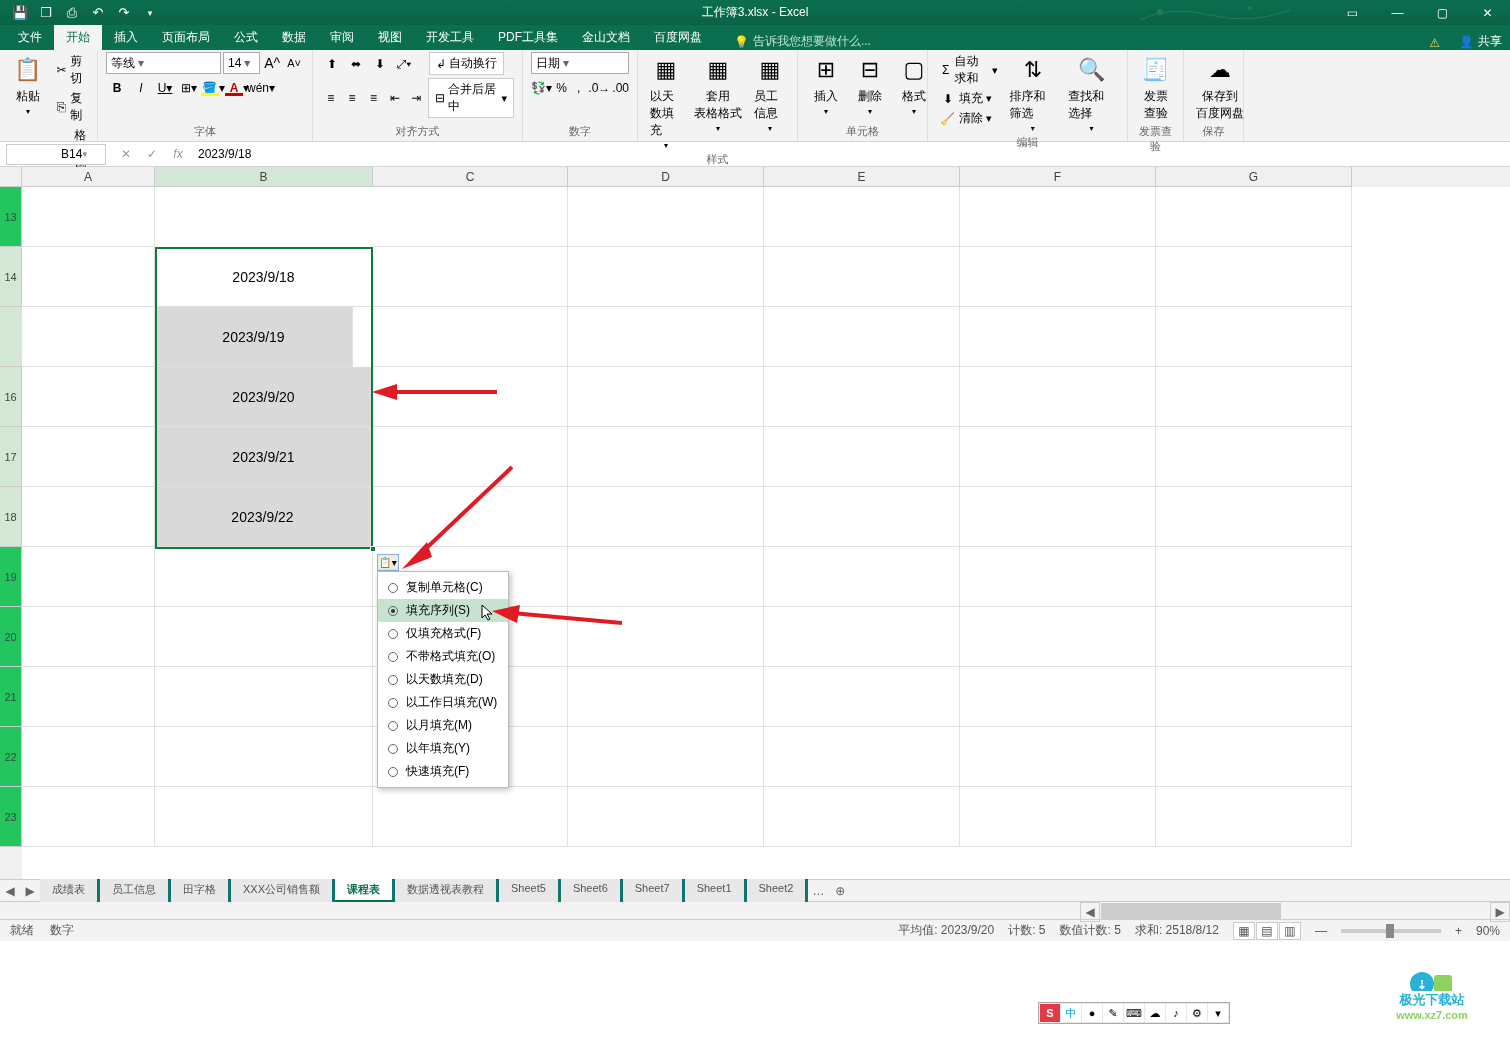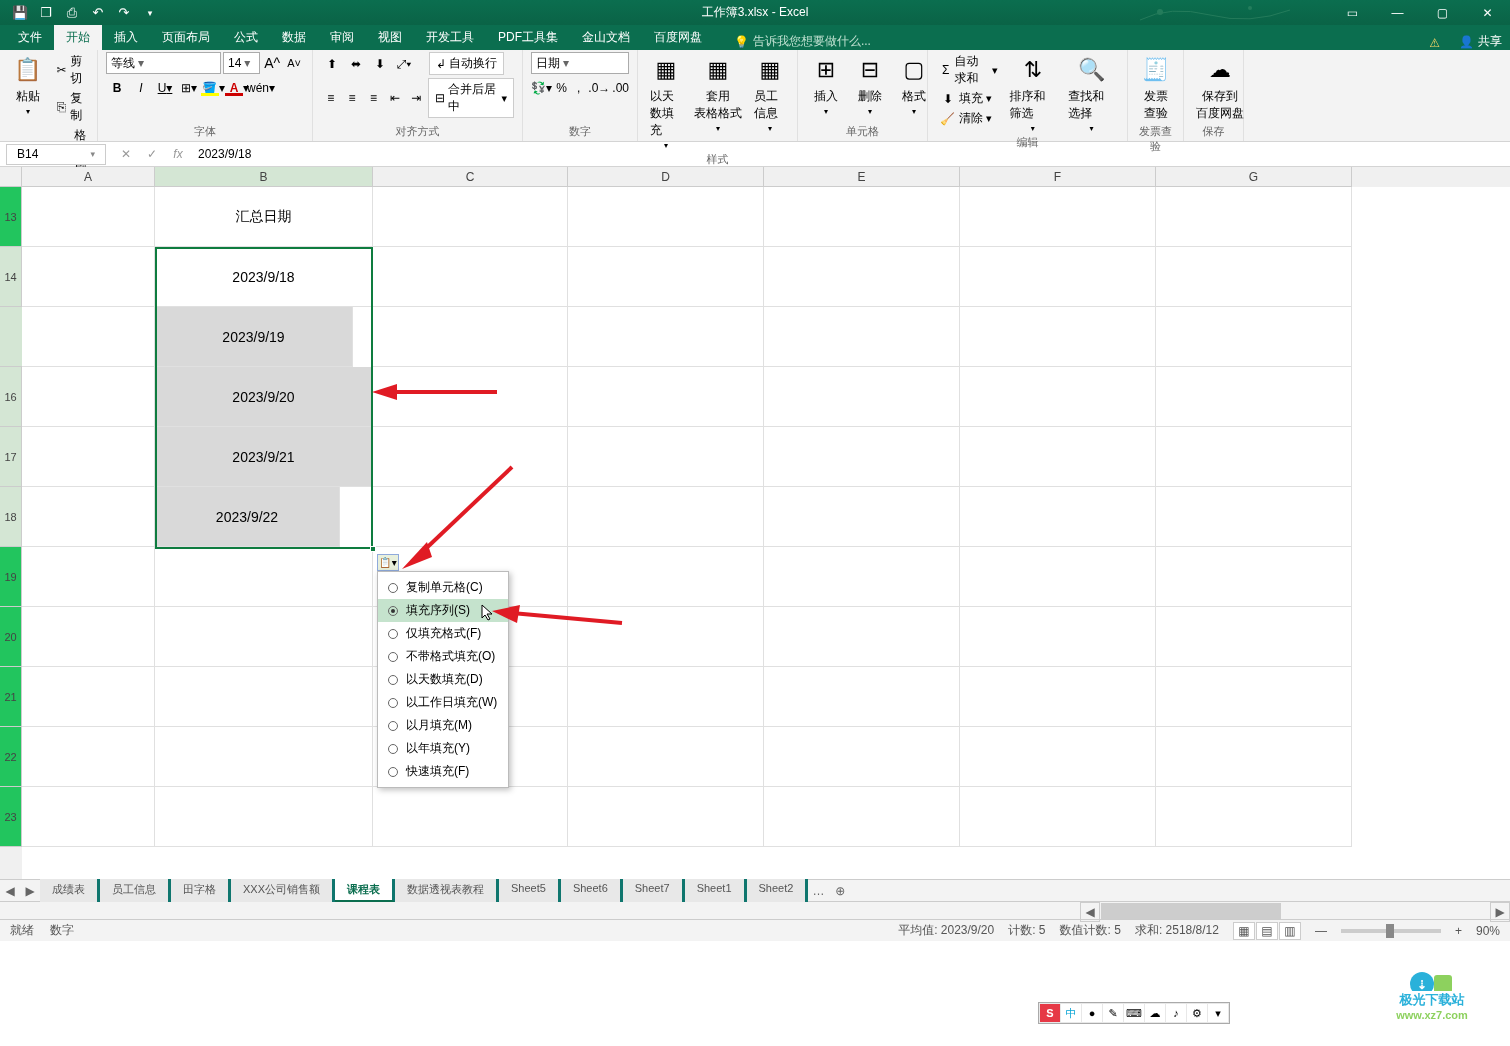--- a/index.html
+++ b/index.html
@@ -25,21 +25,21 @@
 .bigicon{width:32px;height:32px;display:flex;align-items:center;justify-content:center;font-size:22px}
 .smallbtns{display:flex;flex-direction:column;gap:1px}
 .smallbtn{display:flex;align-items:center;gap:3px;padding:1px 4px;cursor:pointer;font-size:11px}
 .sicon{width:16px;height:16px;display:inline-flex;align-items:center;justify-content:center}
 .fontrow{display:flex;align-items:center;gap:2px;margin-bottom:3px}
 .fontsel{height:22px;border:1px solid #ababab;background:#fff;padding:0 4px;display:flex;align-items:center;font-size:12px}
 .dropbtn{width:12px;text-align:center;color:#666}
 .iconbtn{width:22px;height:22px;display:flex;align-items:center;justify-content:center;cursor:pointer}
 .colorstrip{width:18px;height:3px;margin-top:-2px}
 .formulabar{height:25px;border-bottom:1px solid #d4d4d4;display:flex;align-items:center;background:#fff}
-.namebox{width:100px;height:21px;border:1px solid #ccc;margin-left:6px;padding:0 10px;display:flex;align-items:center;justify-content:space-between;background:#fff}
+.namebox{width:100px;height:21px;border:1px solid #ccc;margin-left:6px;padding:0 18px;display:flex;align-items:center;justify-content:flex-end;background:#fff}
 .fbtns{display:flex;margin-left:8px;gap:2px}
 .fbtn{width:24px;height:21px;display:flex;align-items:center;justify-content:center;color:#999}
 .fxinput{flex:1;height:21px;padding:0 8px;display:flex;align-items:center}
 .sheetarea{position:relative;height:712px;background:#fff;overflow:hidden}
 .colheads{display:flex;height:20px;background:#f0f0f0}
 .corner{width:22px;border-right:1px solid #ccc;border-bottom:1px solid #ccc;background:#f0f0f0}
 .colhead{border-right:1px solid #ccc;border-bottom:1px solid #ccc;text-align:center;line-height:20px;color:#444;background:#f0f0f0}
 .colhead.sel{background:#d4e6d4}
 .rowarea{display:flex;height:calc(100% - 20px)}
 .rowheads{width:22px;background:#f0f0f0}
@@ -389,21 +389,21 @@
         <div class="cell" style="left: 742px; top: 360px; width: 196px; height: 60px;"></div>
         <div class="cell" style="left: 546px; top: 360px; width: 196px; height: 60px;"></div>
         <div class="cell" style="left: 351px; top: 360px; width: 195px; height: 60px;"></div>
         <div class="cell" style="left: 133px; top: 360px; width: 218px; height: 60px;"></div>
         <div class="cell" style="left: 0px; top: 360px; width: 133px; height: 60px;"></div>
         <div class="cell" style="left: 1134px; top: 300px; width: 196px; height: 60px;"></div>
         <div class="cell" style="left: 938px; top: 300px; width: 196px; height: 60px;"></div>
         <div class="cell" style="left: 742px; top: 300px; width: 196px; height: 60px;"></div>
         <div class="cell" style="left: 546px; top: 300px; width: 196px; height: 60px;"></div>
         <div class="cell" style="left: 351px; top: 300px; width: 195px; height: 60px;"></div>
-        <div class="cell fillcell" style="left: 133px; top: 300px; width: 185px; height: 60px; font-size: 14px;">2023/9/22</div>
+        <div class="cell fillcell" style="left: 133px; top: 300px; width: 216px; height: 60px; font-size: 14px;">2023/9/22</div>
         <div class="cell" style="left: 0px; top: 300px; width: 133px; height: 60px;"></div>
         <div class="cell" style="left: 1134px; top: 240px; width: 196px; height: 60px;"></div>
         <div class="cell" style="left: 938px; top: 240px; width: 196px; height: 60px;"></div>
         <div class="cell" style="left: 742px; top: 240px; width: 196px; height: 60px;"></div>
         <div class="cell" style="left: 546px; top: 240px; width: 196px; height: 60px;"></div>
         <div class="cell" style="left: 351px; top: 240px; width: 195px; height: 60px;"></div>
         <div class="cell fillcell" style="left: 133px; top: 240px; width: 218px; height: 60px; font-size: 14px;">2023/9/21</div>
         <div class="cell" style="left: 0px; top: 240px; width: 133px; height: 60px;"></div>
         <div class="cell" style="left: 1134px; top: 180px; width: 196px; height: 60px;"></div>
         <div class="cell" style="left: 938px; top: 180px; width: 196px; height: 60px;"></div>
@@ -424,21 +424,20 @@
         <div class="cell" style="left: 742px; top: 60px; width: 196px; height: 60px;"></div>
         <div class="cell" style="left: 546px; top: 60px; width: 196px; height: 60px;"></div>
         <div class="cell" style="left: 351px; top: 60px; width: 195px; height: 60px;"></div>
         <div class="cell" style="left: 133px; top: 60px; width: 218px; height: 60px; font-size: 14px;">2023/9/18</div>
         <div class="cell" style="left: 0px; top: 60px; width: 133px; height: 60px;"></div>
         <div class="cell" style="left: 1134px; top: 0px; width: 196px; height: 60px;"></div>
         <div class="cell" style="left: 938px; top: 0px; width: 196px; height: 60px;"></div>
         <div class="cell" style="left: 742px; top: 0px; width: 196px; height: 60px;"></div>
         <div class="cell" style="left: 546px; top: 0px; width: 196px; height: 60px;"></div>
         <div class="cell" style="left: 351px; top: 0px; width: 195px; height: 60px;"></div>
-        <div class="cell headtxt" style="left: 133px; top: 0px; width: 218px; height: 60px;">汇总日期</div>
         <div class="cell" style="left: 0px; top: 0px; width: 133px; height: 60px;"></div>
 
       <div class="selection" style="left:133px;top:60px;width:218px;height:302px"></div>
       <div class="fillhandle" style="left:348px;top:359px"></div>
       <div class="autofillbtn" style="left:355px;top:367px">📋▾</div>
       <div class="afmenu" style="left:355px;top:384px" id="afmenu">
           <div class="afitem">
             <span class="afradio"></span>
             <span>复制单元格(C)</span>
           </div>

